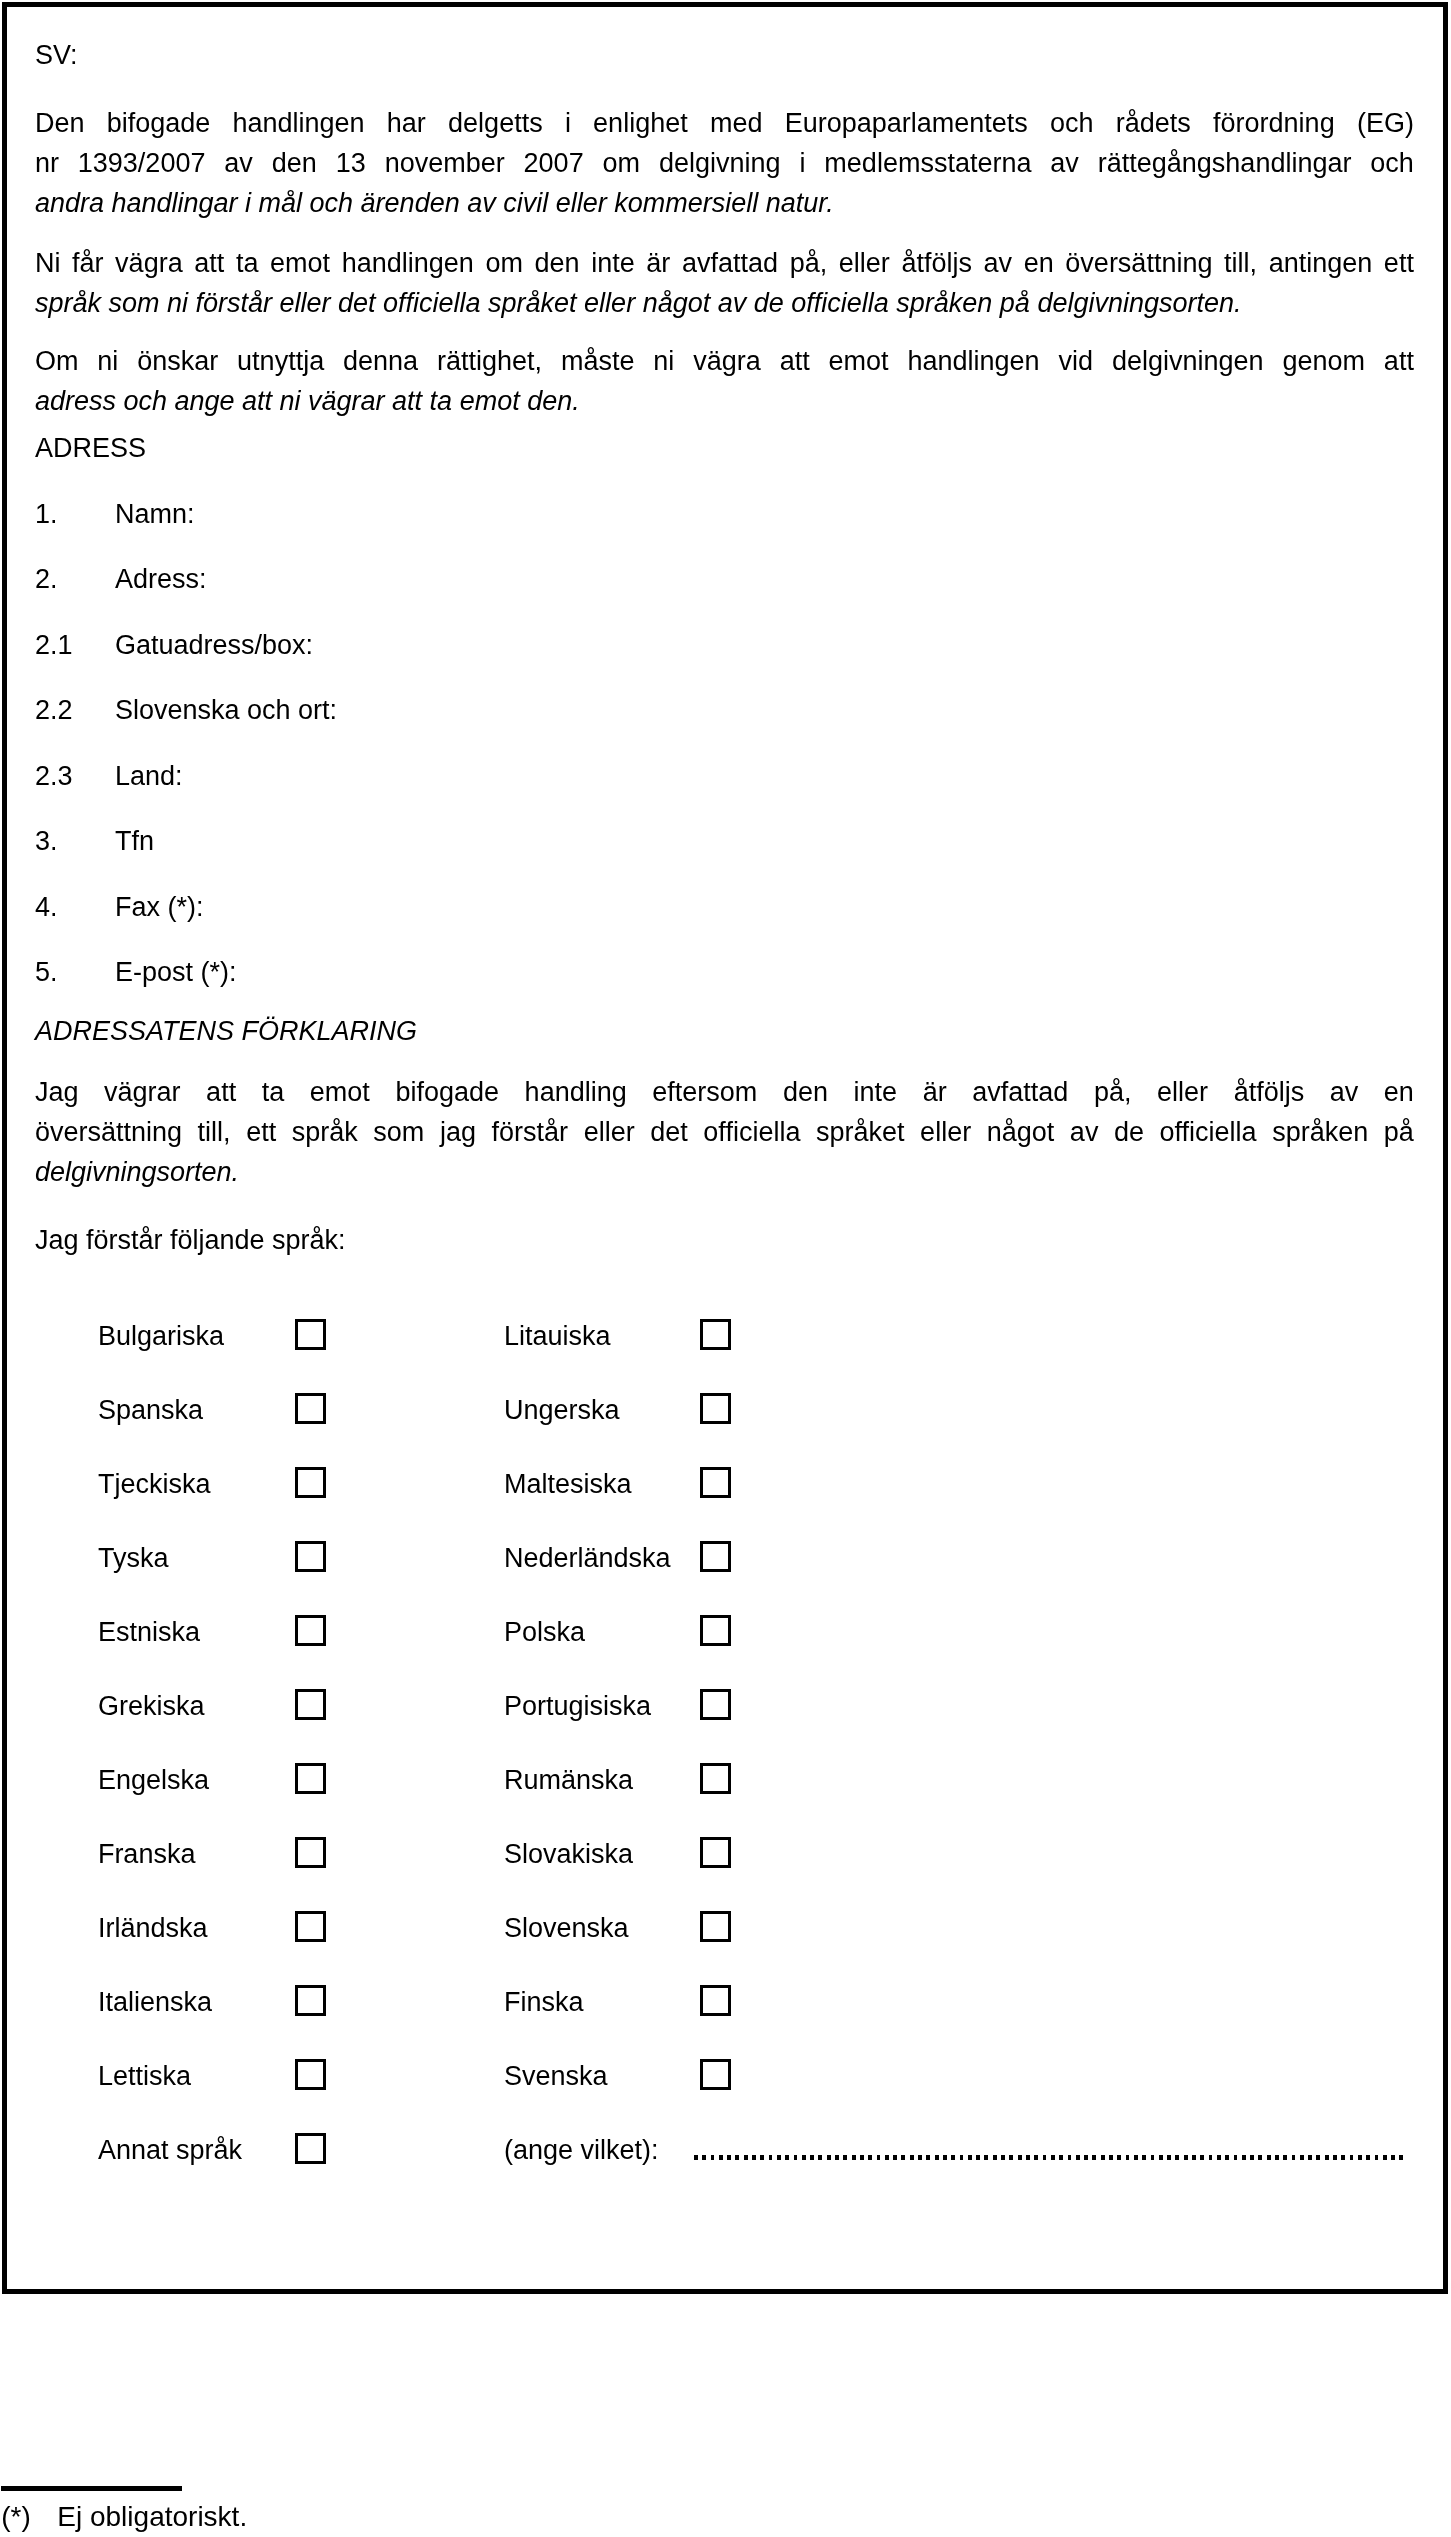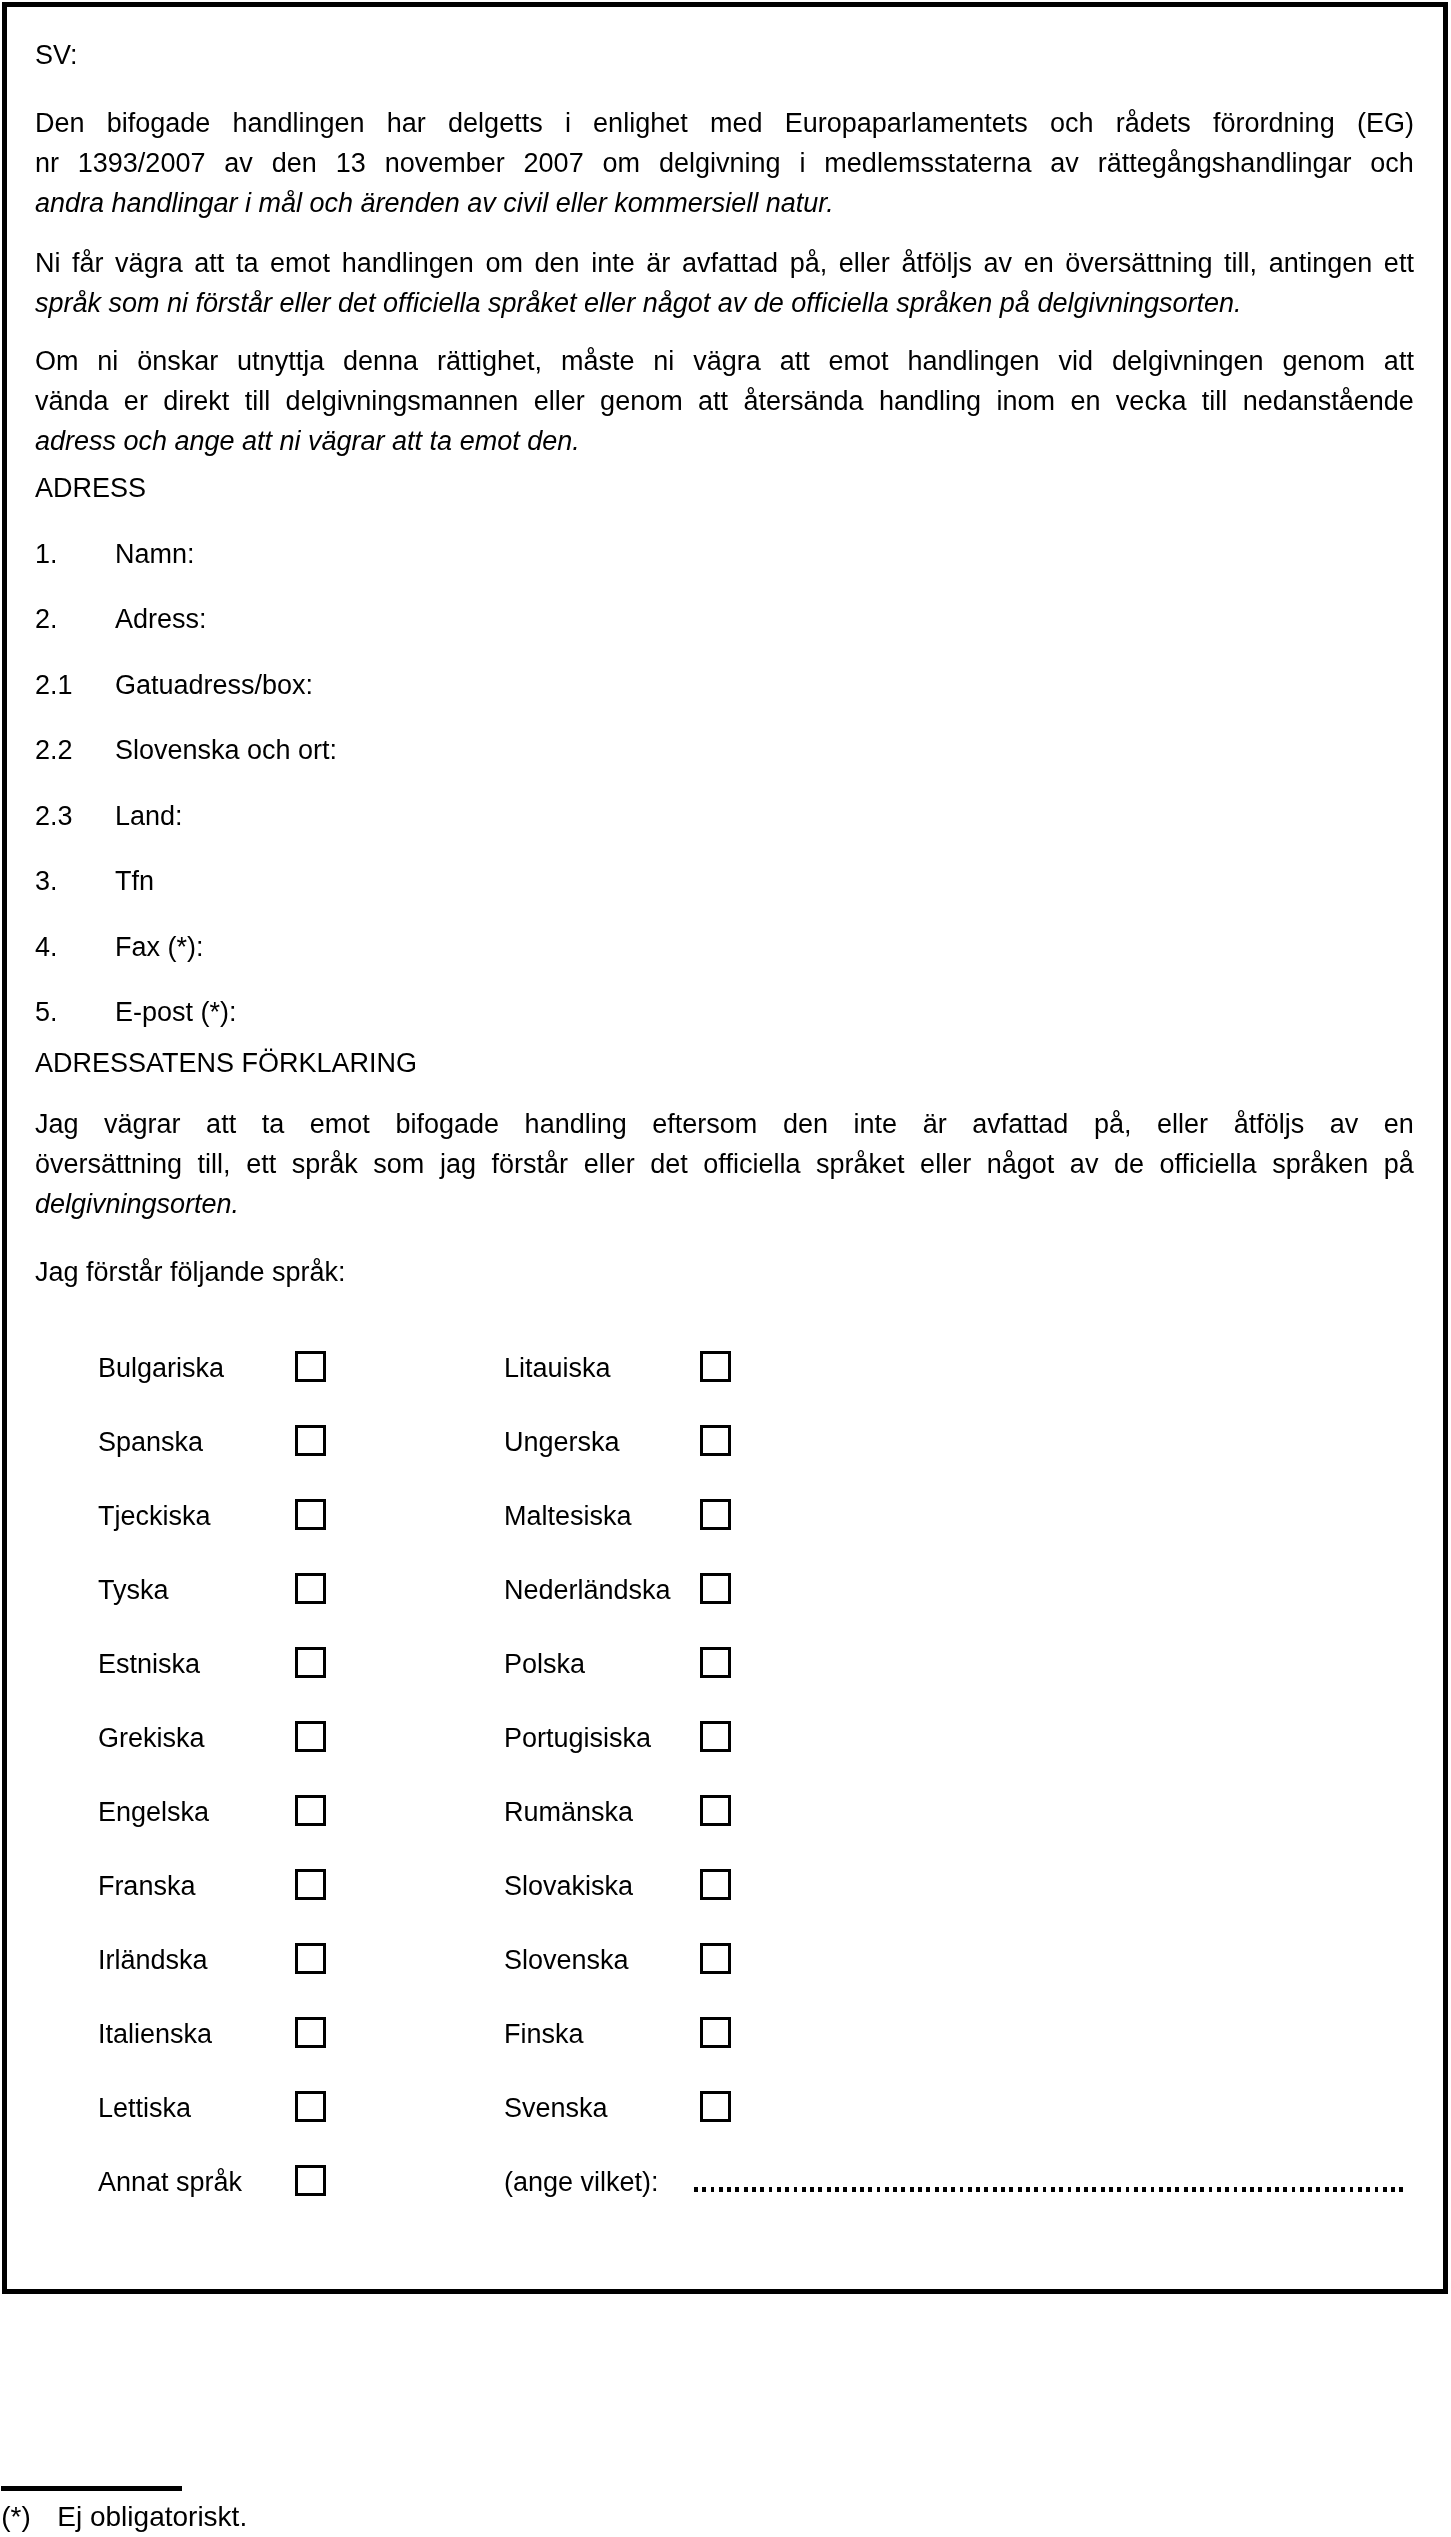--- a/index.html
+++ b/index.html
@@ -24,21 +24,21 @@
   .sv-code { margin: 0; }
   .para { margin: 0; }
   .jline { text-align: justify; text-align-last: justify; }
   .jlast { text-align: justify; text-align-last: left; font-style: italic; }
   .p1 { margin-top: 28px; }
   .p2 { margin-top: 20.4px; }
   .p3 { margin-top: 18px; }
   .h-adress { margin-top: 7px; }
   .num-row { display: flex; margin-top: 25.5px; }
   .num-col { width: 80px; flex: 0 0 80px; }
-  .h-forklaring { margin-top: 11px; }
+  .h-forklaring { margin-top: 19px; font-style: italic; }
   .p-decl { margin-top: 20.4px; }
   .p-intro { margin-top: 28px; }
   .lang-table { margin-top: 56px; }
   .lang-row { position: relative; height: 40px; margin-bottom: 34px; }
   .lang-left  { position: absolute; left: 63px;  top: 0; }
   .lang-right { position: absolute; left: 469px; top: 0; }
   .checkbox {
     position: absolute; top: 3.2px;
     width: 25.5px; height: 25.5px;
     border: 3.8px solid #000000;
@@ -79,21 +79,20 @@
     <div class="jlast">andra handlingar i mål och ärenden av civil eller kommersiell natur.</div>
   </div>
 
   <div class="para p2">
     <div class="jline">Ni får vägra att ta emot handlingen om den inte är avfattad på, eller åtföljs av en översättning till, antingen ett</div>
     <div class="jlast">språk som ni förstår eller det officiella språket eller något av de officiella språken på delgivningsorten.</div>
   </div>
 
   <div class="para p3">
     <div class="jline">Om ni önskar utnyttja denna rättighet, måste ni vägra att emot handlingen vid delgivningen genom att</div>
-    <div class="jline">vända er direkt till delgivningsmannen eller genom att återsända handling inom en vecka till nedanstående</div>
     <div class="jlast">adress och ange att ni vägrar att ta emot den.</div>
   </div>
 
   <div class="h-adress">ADRESS</div>
 
   <div class="num-row">
     <span class="num-col">1.</span>
     <span>Namn:</span>
   </div>
   <div class="num-row">

